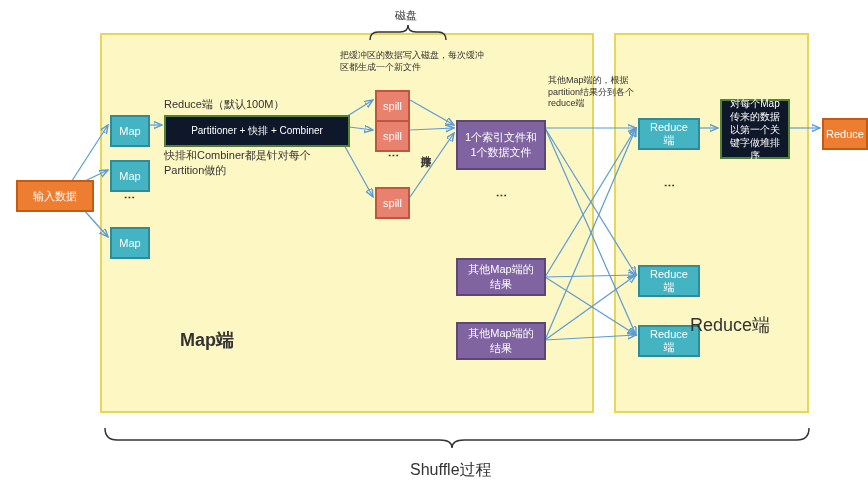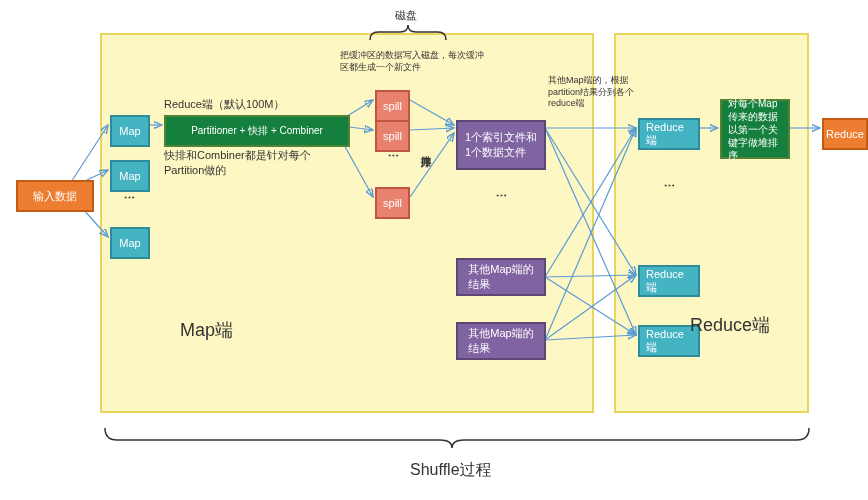--- a/index.html
+++ b/index.html
@@ -1,20 +1,20 @@
 <!DOCTYPE html>
 <html><head>
 <meta charset="utf-8">
 <style>
 *{box-sizing:border-box;margin:0;padding:0}
 body{font-family:"Microsoft YaHei",Arial,sans-serif;font-size:11px;width:868px;height:500px;position:relative;background:#fff;overflow:hidden}
-.box{position:absolute;display:flex;align-items:center;justify-content:center;padding:14px 6px;border:2px solid;font-size:11px}
+.box{position:absolute;display:flex;align-items:center;justify-content:center;text-align:center;padding:14px 6px;border:2px solid;font-size:11px}
 .orange{background:#ed7d31;border-color:#c55a11;color:#fff}
 .teal{background:#44b3c2;border-color:#2e8b99;color:#fff}
-.green{background:#15803d;border-color:#548235;color:#fff}
+.green{background:#0f172a;border-color:#548235;color:#fff}
 .tomato{background:#e8816e;border-color:#c0563f;color:#fff}
 .purple{background:#8064a2;border-color:#5c4776;color:#fff}
 .zone{position:absolute;background:#fdf7c3;border:2px solid #e8d55b}
 .label{position:absolute;font-size:11px;color:#333;background:transparent}
 .dots{position:absolute;font-weight:bold;letter-spacing:2px;color:#333;writing-mode:vertical-lr}
 svg{position:absolute;top:0;left:0;width:868px;height:500px;pointer-events:none}
 line,path,polyline{stroke:#5b9bd5;stroke-width:1.2;fill:none}
 .bracket{stroke:#333;stroke-width:1.5}
 </style>
 </head>
@@ -83,21 +83,21 @@
 <div class="label" style="left:418px;top:147px;writing-mode:vertical-lr;font-size:11px">归并排序</div>
 
 <div class="box purple" style="left:456px;top:120px;width:90px;height:50px;white-space:pre-line">1个索引文件和
 1个数据文件</div>
 <div class="dots" style="left:496px;top:190px">⋮</div>
 <div class="box purple" style="left:456px;top:258px;width:90px;height:38px;white-space:pre-line">其他Map端的
 结果</div>
 <div class="box purple" style="left:456px;top:322px;width:90px;height:38px;white-space:pre-line">其他Map端的
 结果</div>
 
-<div class="label" style="left:180px;top:318px;font-size:18px;font-weight:400">Map端</div>
+<div class="label" style="left:180px;top:328px;font-size:18px;font-weight:700">Map端</div>
 
 <div class="label" style="left:548px;top:75px;width:90px;font-size:9px;line-height:1.3">其他Map端的，根据partition结果分到各个reduce端</div>
 
 <div class="box teal" style="left:638px;top:118px;width:62px;height:22px">Reduce端</div>
 <div class="dots" style="left:664px;top:180px">⋮</div>
 <div class="box teal" style="left:638px;top:265px;width:62px;height:22px">Reduce端</div>
 <div class="box teal" style="left:638px;top:325px;width:62px;height:22px">Reduce端</div>
 
 <div class="box green" style="left:720px;top:99px;width:70px;height:60px;font-size:10px;line-height:1.3">对每个Map传来的数据以第一个关键字做堆排序</div>
 

